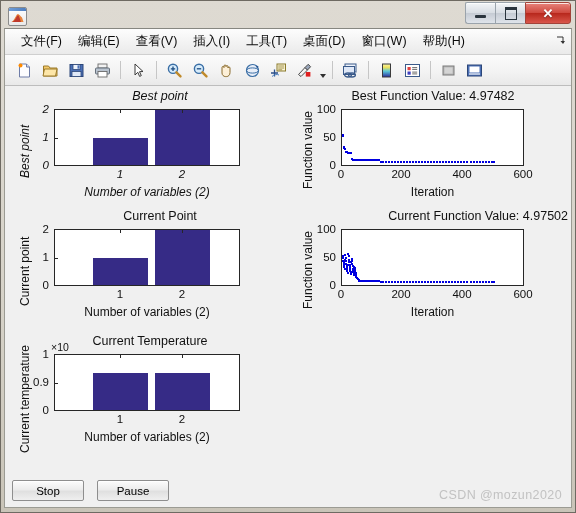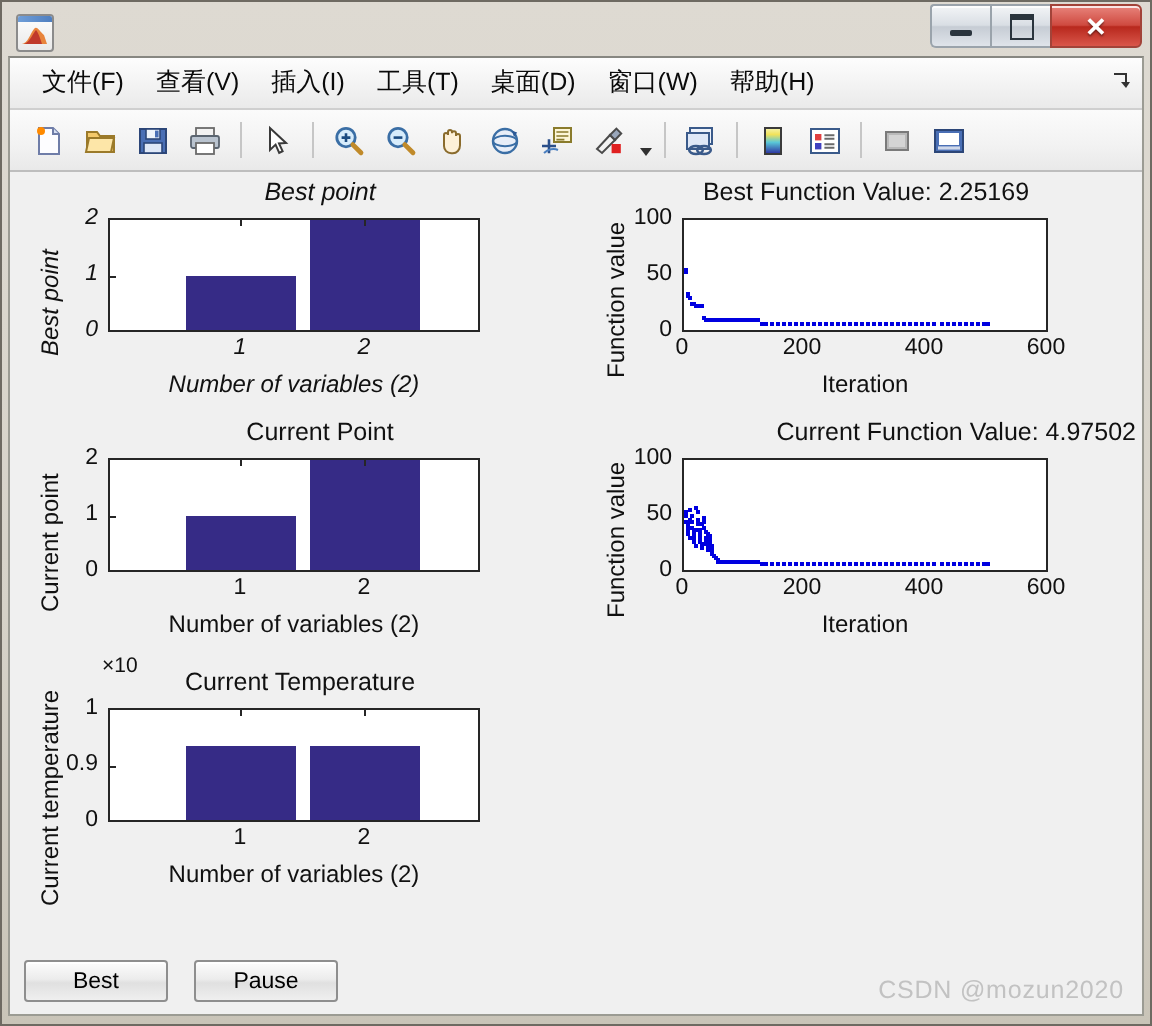--- a/index.html
+++ b/index.html
@@ -134,20 +134,21 @@
       <div class="wbtn close">
         <span class="glyph">✕</span>
       </div>
     </div>
   </div>
 
   <div class="client">
 
     <div class="menubar">
       <div class="menu-item">文件(F)</div>
+      <div class="menu-item">编辑(E)</div>
       <div class="menu-item">查看(V)</div>
       <div class="menu-item">插入(I)</div>
       <div class="menu-item">工具(T)</div>
       <div class="menu-item">桌面(D)</div>
       <div class="menu-item">窗口(W)</div>
       <div class="menu-item">帮助(H)</div>
       <div class="menu-overflow">
         <svg width="9" height="9" viewBox="0 0 9 9">
             <path d="M1 1 L7 1 L7 7" fill="none" stroke="#333" stroke-width="1"></path>
             <path d="M7 8 L4.5 5 L9 5 Z" fill="#333"></path>
@@ -296,21 +297,21 @@
           <div class="tickmark" style="left:0;top:28px;width:3px;height:1px;"></div>
           <div class="tickmark" style="left:65px;top:0;width:1px;height:3px;"></div>
           <div class="tickmark" style="left:127px;top:0;width:1px;height:3px;"></div>
         </div>
         <div class="xtick" style="left:100px;top:82px;width:30px;">1</div>
         <div class="xtick" style="left:162px;top:82px;width:30px;">2</div>
         <div class="xlabel" style="left:49px;top:99px;width:186px;">Number of variables (2)</div>
       </div>
 
       <div class="panel" style="left:285px;top:0;width:285px;height:120px;">
-        <div class="ptitle" style="left:18px;top:3px;width:250px;">Best Function Value: 2.25169</div>
+        <div class="ptitle" style="left:18px;top:3px;width:250px;">Best Function Value: 4.97482</div>
         <div class="ylabel" style="left:11px;top:103px;">Function value</div>
         <div class="ytick" style="left:14px;top:17px;width:32px;">100</div>
         <div class="ytick" style="left:14px;top:45px;width:32px;">50</div>
         <div class="ytick" style="left:14px;top:73px;width:32px;">0</div>
         <div class="axes" id="axes-bfv" style="left:51px;top:23px;width:183px;height:57px;">
             <div class="dot" style="left: -0.396667px; top: 23.75px; background: rgb(0, 0, 224);"></div>
             <div class="dot" style="left: 0.206667px; top: 25.4px; background: rgb(0, 0, 224);"></div>
             <div class="dot" style="left: 0.81px; top: 35.85px; background: rgb(0, 0, 224);"></div>
             <div class="dot" style="left: 1.41333px; top: 36.95px; background: rgb(0, 0, 224);"></div>
             <div class="dot" style="left: 2.01667px; top: 37.5px; background: rgb(0, 0, 224);"></div>
@@ -514,38 +515,38 @@
             <div class="dot" style="left: 151.342px; top: 51.25px; background: rgb(0, 0, 224);"></div>
           </div>
         <div class="xtick" style="left:41px;top:82px;width:20px;">0</div>
         <div class="xtick" style="left:95px;top:82px;width:32px;">200</div>
         <div class="xtick" style="left:156px;top:82px;width:32px;">400</div>
         <div class="xtick" style="left:217px;top:82px;width:32px;">600</div>
         <div class="xlabel" style="left:51px;top:99px;width:183px;">Iteration</div>
       </div>
 
       <div class="panel" style="left:0;top:240px;width:285px;height:130px;">
-        <div class="expo" style="left:46px;top:1px;">×10</div>
+        <div class="expo" style="left:46px;top:15px;">×10</div>
         <div class="ptitle" style="left:30px;top:8px;width:230px;">Current Temperature</div>
         <div class="ylabel" style="left:13px;top:127px;">Current temperature</div>
         <div class="ytick" style="left:18px;top:22px;width:26px;">1</div>
         <div class="ytick" style="left:10px;top:50px;width:34px;">0.9</div>
         <div class="ytick" style="left:18px;top:78px;width:26px;">0</div>
         <div class="axes" style="left:49px;top:28px;width:186px;height:57px;">
           <div class="bar" style="left:38px;width:55px;height:67%;"></div>
           <div class="bar" style="left:100px;width:55px;height:67%;"></div>
           <div class="tickmark" style="left:0;top:28px;width:3px;height:1px;"></div>
           <div class="tickmark" style="left:65px;top:0;width:1px;height:3px;"></div>
           <div class="tickmark" style="left:127px;top:0;width:1px;height:3px;"></div>
         </div>
         <div class="xtick" style="left:100px;top:87px;width:30px;">1</div>
         <div class="xtick" style="left:162px;top:87px;width:30px;">2</div>
         <div class="xlabel" style="left:49px;top:104px;width:186px;">Number of variables (2)</div>
       </div>
 
       <div class="btnrow">
-        <div class="ctlbtn">Best</div>
+        <div class="ctlbtn">Stop</div>
         <div class="ctlbtn">Pause</div>
       </div>
       <div class="watermark">CSDN @mozun2020</div>
     </div>
   </div>
 </div>
 
 </body></html>

